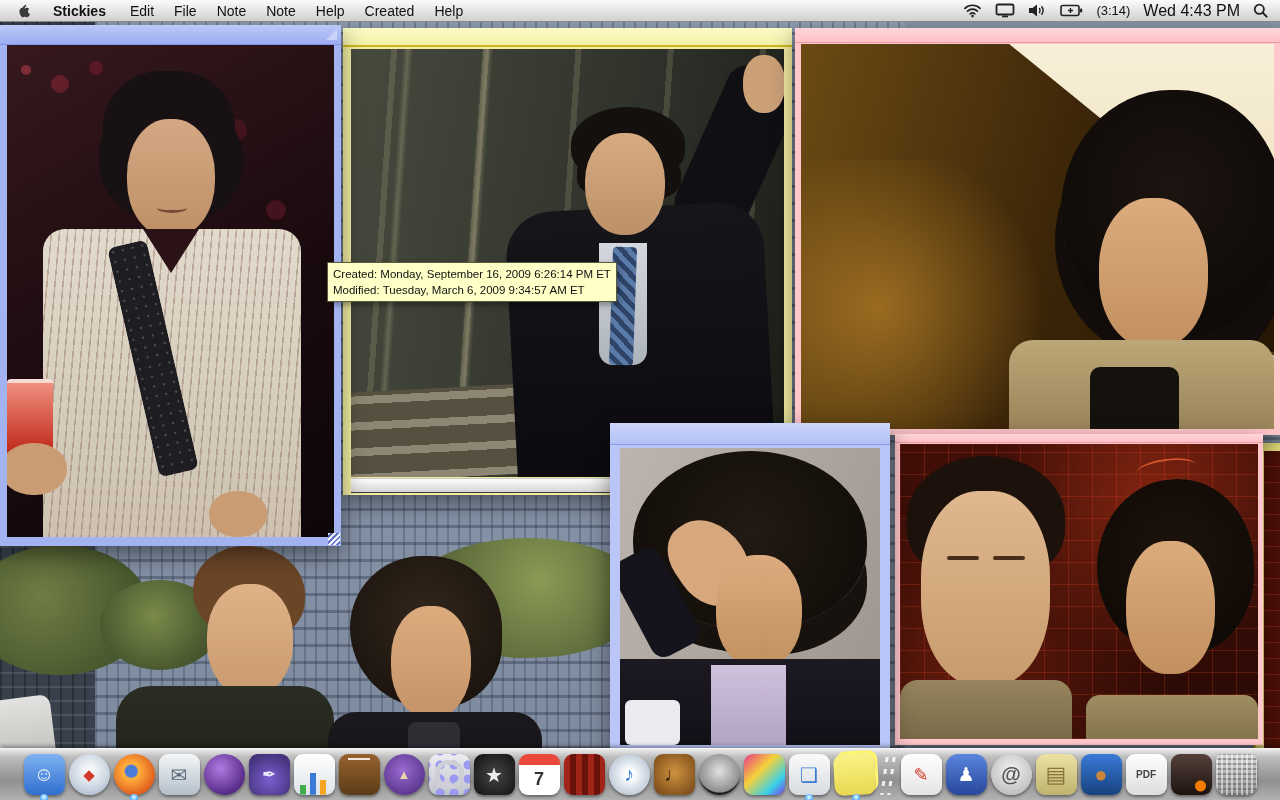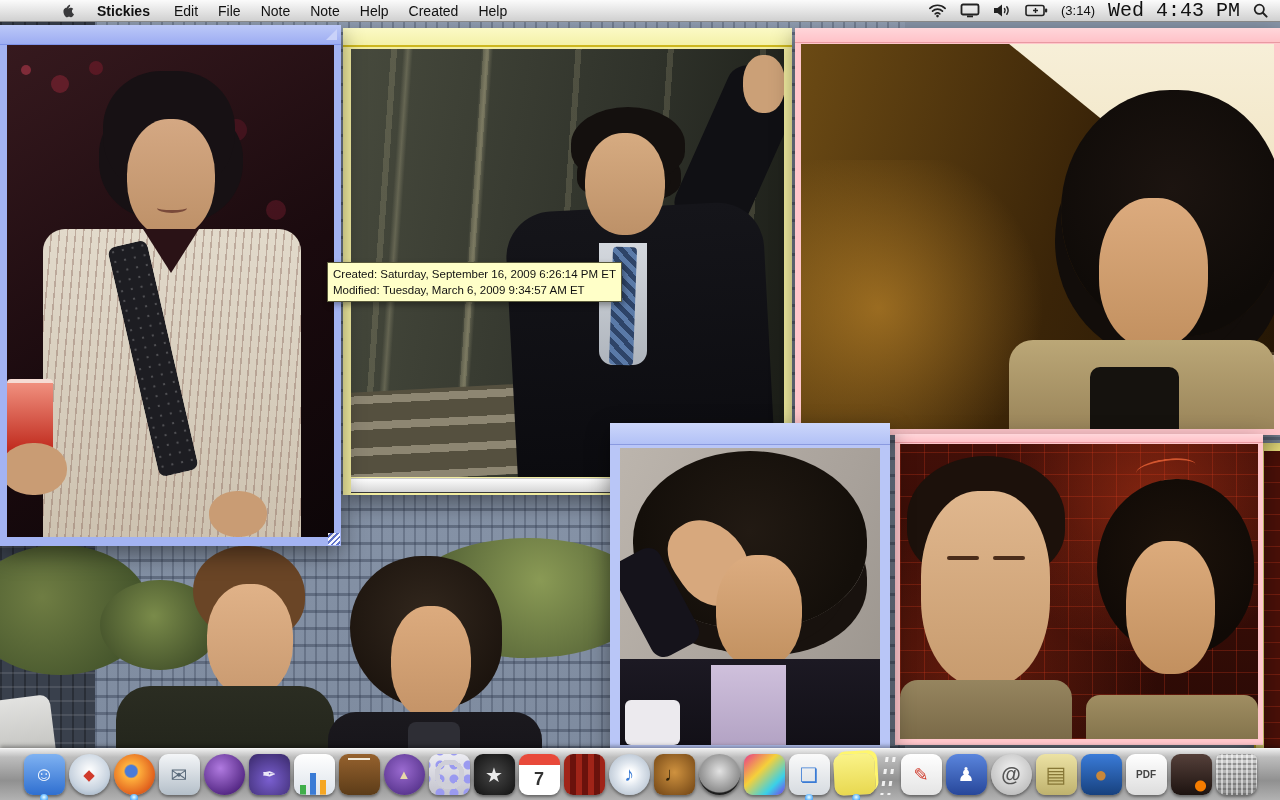--- a/index.html
+++ b/index.html
@@ -27,28 +27,28 @@
   .wp-man1-face{position:absolute;left:207px;top:584px;width:86px;height:112px;background:linear-gradient(#e0b288,#c99a70);border-radius:46%;}
   .wp-man1-body{position:absolute;left:116px;top:686px;width:218px;height:120px;background:linear-gradient(#2b2d22,#1d1f17);border-radius:34px 34px 0 0;}
   .wp-man2-hair{position:absolute;left:350px;top:556px;width:152px;height:152px;background:radial-gradient(circle at 50% 40%,#32271d,#1c140e 75%);border-radius:50% 50% 44% 56%;}
   .wp-man2-face{position:absolute;left:391px;top:606px;width:80px;height:112px;background:linear-gradient(#dcab7e,#c49367);border-radius:46%;}
   .wp-man2-body{position:absolute;left:328px;top:712px;width:214px;height:95px;background:linear-gradient(#1b191e,#121116);border-radius:28px 28px 0 0;}
   .wp-man2-shirt{position:absolute;left:408px;top:722px;width:52px;height:60px;background:#2e2e35;border-radius:8px;}
 
   
   #menubar{position:absolute;left:0;top:0;width:100%;height:22px;z-index:30;
     background:linear-gradient(#fbfbfb,#d0d0d0);border-bottom:1px solid #888;
-    display:flex;align-items:center;font-size:14px;color:#111;padding-left:44px;}
+    display:flex;align-items:center;font-size:14px;color:#111;}
   #menubar .apple{margin:0 14px 0 16px;display:flex;align-items:center;}
   #menubar .app-name{font-weight:bold;margin-right:6px;padding:0 8px;}
   #menubar .mitem{padding:0 10px;}
   #menu-right{margin-left:auto;display:flex;align-items:center;gap:13px;padding-right:12px;}
   #menu-right svg{display:block;}
   .batt-label{font-size:13px;}
-  .clock{font-size:20px;font-family:Liberation Mono, monospace;}
+  .clock{font-size:16px;}
 
   
   .note{position:absolute;box-shadow:0 8px 22px rgba(0,0,0,.45);}
   .n-title{position:absolute;left:0;top:0;width:100%;}
   .photo{position:absolute;overflow:hidden;}
   .shape{position:absolute;}
 
   
   #note-a{left:0;top:25px;width:341px;height:521px;background:#a3b3f2;z-index:6;}
   #note-a .n-title{height:20px;background:linear-gradient(#bcc8f8,#9dadf2);border-bottom:1px solid #7f93e8;}
@@ -254,21 +254,21 @@
       <div class="shape d-arm" data-interactable="false"></div>
       <div class="shape d-hand" data-interactable="false"></div>
       <div class="shape d-face" data-interactable="false"></div>
       <div class="shape d-jacket" data-interactable="false"></div>
       <div class="shape d-shirt" data-interactable="false"></div>
       <div class="shape d-cuff" data-interactable="false"></div>
     </div>
   </div>
 
   <div id="tooltip" data-interactable="false">
-    <div data-interactable="false">Created: Saturday, September 16, 2009 6:26:14 PM ET</div>
+    <div data-interactable="false">Created: Monday, September 16, 2009 6:26:14 PM ET</div>
     <div data-interactable="false">Modified: Tuesday, March 6, 2009 9:34:57 AM ET</div>
   </div>
 
   <div id="menubar" data-interactable="false">
     <span class="apple" data-interactable="true">
       <svg width="15" height="17" viewBox="0 0 16 17" data-interactable="false">
         <path fill="#3a3a3c" d="M8.3 3.8c.6-.8 1.6-1.4 2.5-1.4.1 1-.3 2-1 2.7-.6.8-1.6 1.4-2.6 1.3-.1-.9.4-1.9 1.1-2.6z"></path>
         <path fill="#3a3a3c" d="M12.7 9.2c0-1.6 1.3-2.4 1.4-2.4-.8-1.1-2-1.3-2.4-1.3-1-.1-2 .6-2.5.6-.5 0-1.3-.6-2.2-.6-1.1 0-2.2.7-2.8 1.7-1.2 2.1-.3 5.2.9 6.9.6.8 1.3 1.7 2.2 1.7.9 0 1.2-.6 2.3-.6 1.1 0 1.4.6 2.3.6.9 0 1.5-.8 2.1-1.6.7-.9.9-1.8 1-1.9-.1 0-2.3-.9-2.3-3.1z"></path>
       </svg>
     </span>

